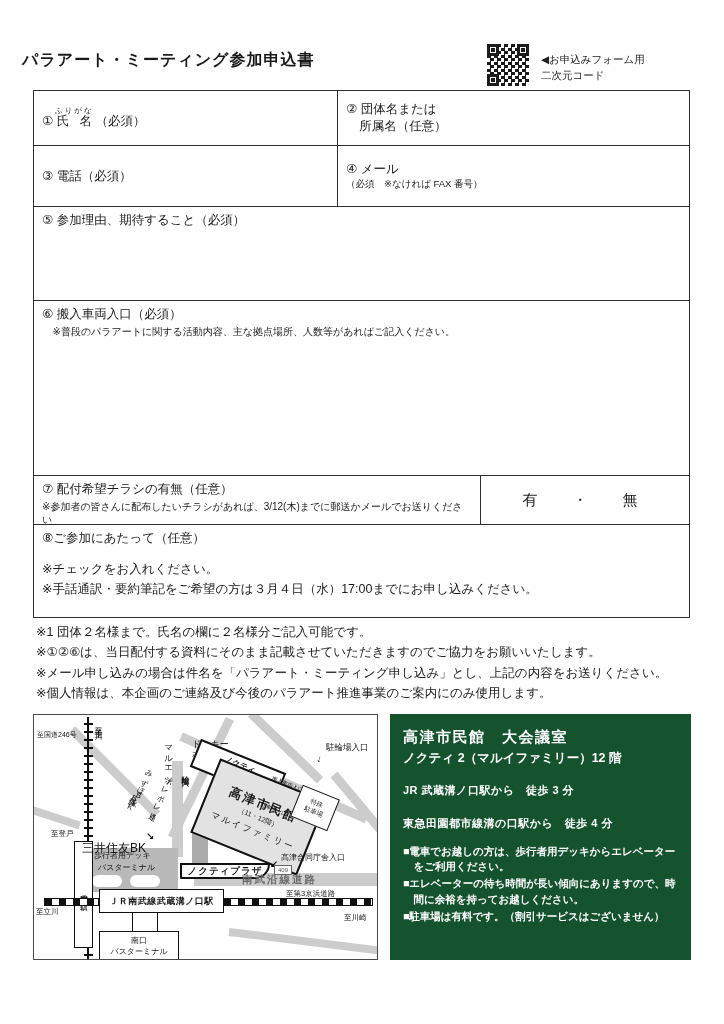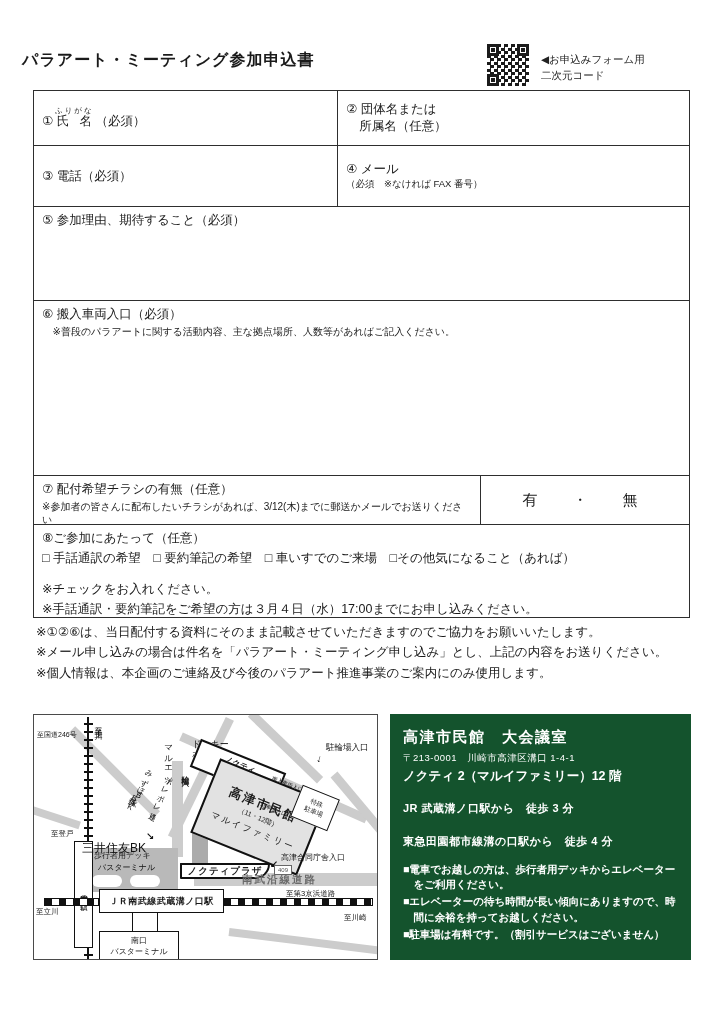--- a/index.html
+++ b/index.html
@@ -127,29 +127,29 @@
     <div class="cell rb" style="width:447px">
       <span style="display:block">⑦ 配付希望チラシの有無（任意）</span>
       <span style="display:block" class="note-s">※参加者の皆さんに配布したいチラシがあれば、3/12(木)までに郵送かメールでお送りください</span>
     </div>
     <div class="cell choice" style="flex:1">有　・　無</div>
   </div>
 
   <div class="row" style="height:92px">
     <div class="cell" style="flex:1">
       <span style="display:block">⑧ご参加にあたって（任意）</span>
-      <span style="display:block" class="ln">□ 手話通訳の希望　□ 要約筆記の希望　□ 車いすでのご来場　□その他気になること（あれば）</span>
       <span style="display:block" class="gap"></span>
       <span style="display:block">※チェックをお入れください。</span>
       <span style="display:block" class="ln">※手話通訳・要約筆記をご希望の方は３月４日（水）17:00までにお申し込みください。</span>
     </div>
   </div>
 </div>
 
 <div class="abs notes">
+  <div>※1 団体２名様まで。氏名の欄に２名様分ご記入可能です。</div>
   <div>※①②⑥は、当日配付する資料にそのまま記載させていただきますのでご協力をお願いいたします。</div>
   <div>※メール申し込みの場合は件名を「パラアート・ミーティング申し込み」とし、上記の内容をお送りください。</div>
   <div>※個人情報は、本企画のご連絡及び今後のパラアート推進事業のご案内にのみ使用します。</div>
 </div>
 
 <div class="abs map">
 
   <div class="road" style="left:38px;top:10px;width:120px;height:9px;transform:rotate(45deg);transform-origin:0 50%;"></div>
   <div class="road" style="left:138px;top:118px;width:132px;height:9px;transform:rotate(-64deg);transform-origin:0 50%;"></div>
   <div class="road" style="left:138px;top:46px;width:11px;height:96px;"></div>
@@ -233,20 +233,19 @@
   <div class="mbox" style="left:65px;top:216px;width:80px;height:29px;flex-direction:column;">
     <span style="font-size:8px;">南口</span>
     <span style="font-size:8px;">バスターミナル</span>
   </div>
   <div class="ml" style="left:2px;top:192px;font-size:7.5px;">至立川</div>
   <div class="ml" style="left:310px;top:198px;font-size:7.5px;">至川崎</div>
 </div>
 
 <div class="abs panel">
   <div class="p-name">高津市民館　大会議室</div>
-  <div class="p-addr">〒213-0001　川崎市高津区溝口 1-4-1</div>
   <div class="p-bldg">ノクティ 2（マルイファミリー）12 階</div>
   <div class="p-acc p-acc1">JR 武蔵溝ノ口駅から　徒歩 3 分</div>
   <div class="p-acc">東急田園都市線溝の口駅から　徒歩 4 分</div>
   <div class="p-note p-note1">■電車でお越しの方は、歩行者用デッキからエレベーターをご利用ください。</div>
   <div class="p-note">■エレベーターの待ち時間が長い傾向にありますので、時間に余裕を持ってお越しください。</div>
   <div class="p-note">■駐車場は有料です。（割引サービスはございません）</div>
 </div>
 
 </body></html>

